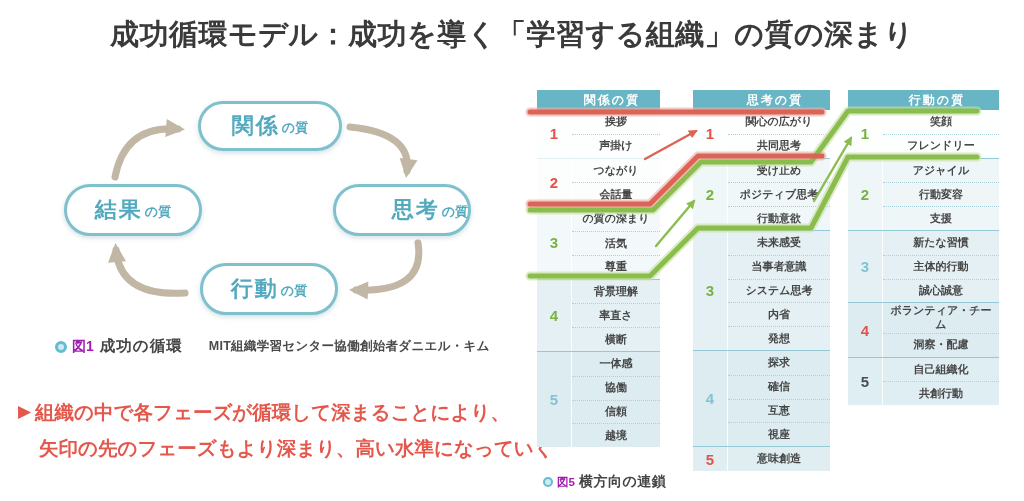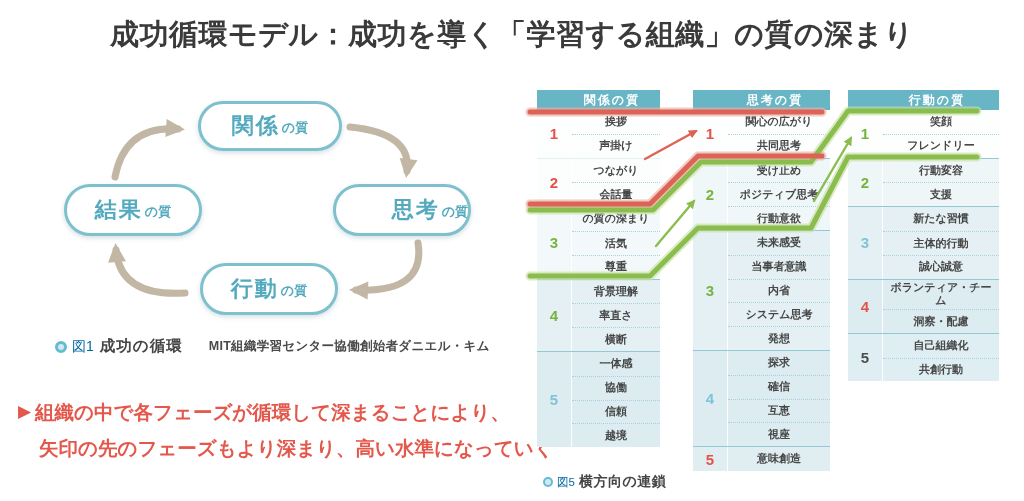--- a/index.html
+++ b/index.html
@@ -24,21 +24,21 @@
   .cycle-node .main{font-size:22px;font-weight:700;letter-spacing:2px;}
   .cycle-node .suffix{font-size:13px;font-weight:700;margin-left:2px;margin-top:4px;}
   .node-kankei{left:168px;top:16px;width:138px;height:44px;}
   .node-shikou{left:303px;top:99px;width:132px;height:46px;justify-content:flex-end;}
   .node-kekka{left:34px;top:99px;width:132px;height:46px;}
   .node-koudou{left:170px;top:178px;width:132px;height:46px;}
   
   .fig-caption{position:absolute;display:flex;align-items:center;}
   .fig1-caption{left:55px;top:336px;}
   .fig-dot{width:12px;height:12px;border-radius:50%;background:#cfeaf2;border:3px solid #64bcd1;box-sizing:border-box;margin-right:5px;flex:0 0 auto;}
-  .fig-num{color:#0369a1;font-size:14px;font-weight:400;margin-right:6px;}
+  .fig-num{color:#a21caf;font-size:14px;font-weight:700;margin-right:6px;}
   .fig-title{color:#454545;font-size:15.5px;font-weight:700;letter-spacing:1px;}
   .fig-source{color:#4a4a4a;font-size:12.5px;font-weight:600;margin-left:26px;letter-spacing:.3px;}
   .fig5-caption{left:28px;top:393px;}
   .fig5-caption .fig-dot{width:10px;height:10px;border-width:2.5px;margin-right:4px;}
   .fig5-caption .fig-num{font-size:11.5px;margin-right:4px;}
   .fig5-caption .fig-title{font-size:14px;letter-spacing:.5px;}
   
   .note{position:absolute;left:18px;top:394px;font-size:19.5px;font-weight:800;line-height:36px;color:#e4584c;}
   .note-line1{display:flex;align-items:center;}
   .note-bullet{margin-right:4px;font-size:17px;}
@@ -214,22 +214,22 @@
           <div class="item">受け止め</div>
           <div class="item">ポジティブ思考</div>
           <div class="item">行動意欲</div>
         </div>
       </div>
       <div class="level lvl2">
         <div class="numcol" style="color: rgb(118, 180, 62);">3</div>
         <div class="items">
           <div class="item">未来感受</div>
           <div class="item">当事者意識</div>
+          <div class="item">システム思考</div>
           <div class="item">内省</div>
-          <div class="item">システム思考</div>
           <div class="item">発想</div>
         </div>
       </div>
       <div class="level lvl3">
         <div class="numcol" style="color: rgb(127, 196, 214);">4</div>
         <div class="items">
           <div class="item">探求</div>
           <div class="item">確信</div>
           <div class="item">互恵</div>
           <div class="item">視座</div>
@@ -247,20 +247,21 @@
       <div class="level lvl0">
         <div class="numcol" style="color: rgb(118, 180, 62);">1</div>
         <div class="items">
           <div class="item">笑顔</div>
           <div class="item">フレンドリー</div>
         </div>
       </div>
       <div class="level lvl1">
         <div class="numcol" style="color: rgb(118, 180, 62);">2</div>
         <div class="items">
+          <div class="item">アジャイル</div>
           <div class="item">行動変容</div>
           <div class="item">支援</div>
         </div>
       </div>
       <div class="level lvl2">
         <div class="numcol" style="color: rgb(127, 196, 214);">3</div>
         <div class="items">
           <div class="item">新たな習慣</div>
           <div class="item">主体的行動</div>
           <div class="item">誠心誠意</div>

